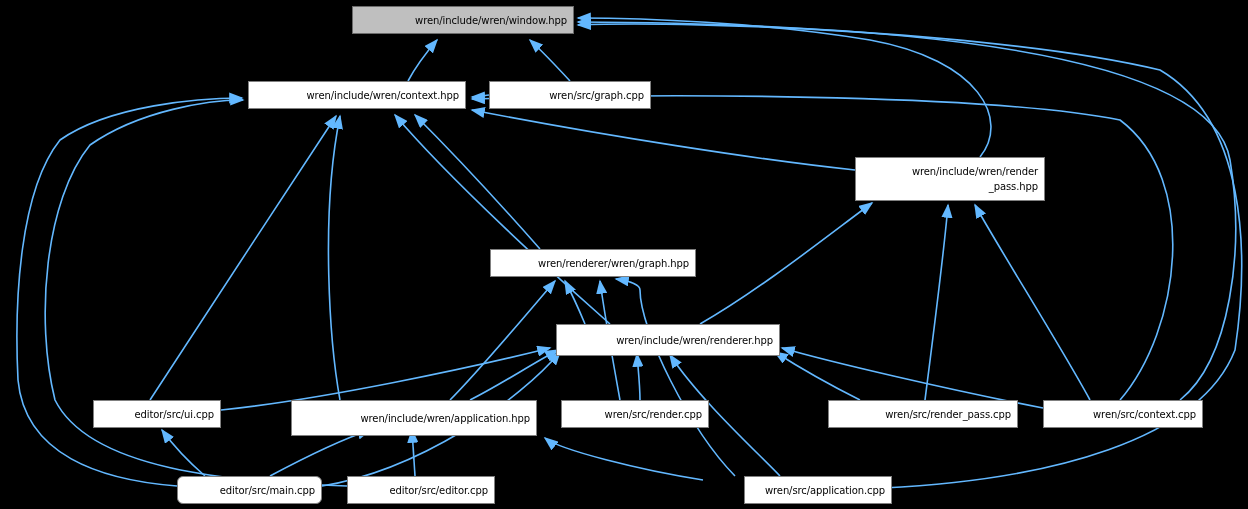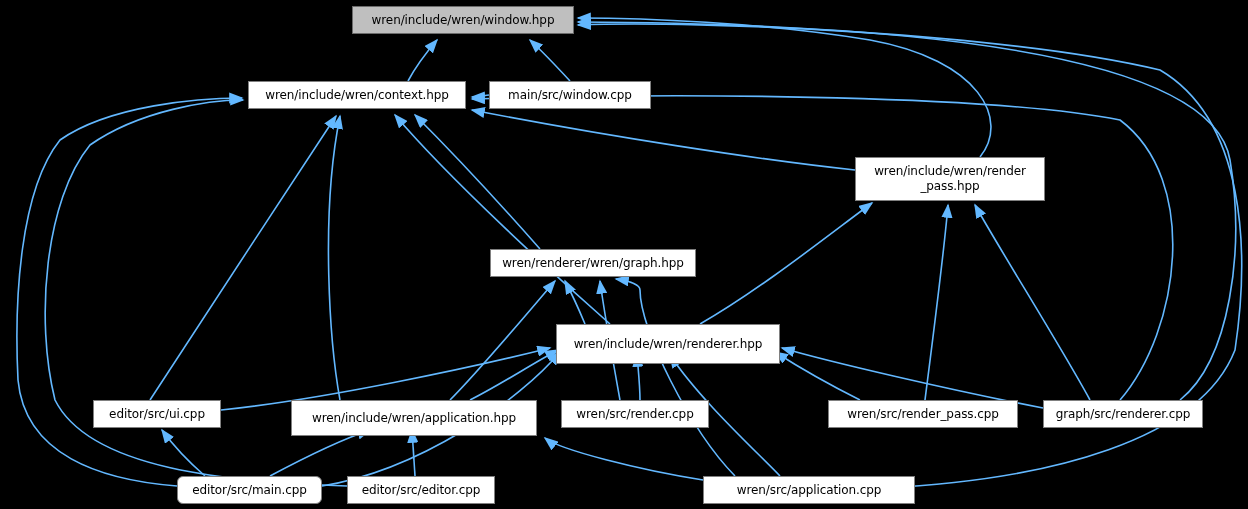--- a/index.html
+++ b/index.html
@@ -23,23 +23,23 @@
     height: 509px;
   }
   .node-box {
     position: absolute;
     box-sizing: border-box;
     background: #ffffff;
     border: 1px solid #808080;
     display: flex;
     align-items: center;
     justify-content: center;
-    text-align: center;
+    text-align: right;
     color: #000000;
-    font-size: 12px;
+    font-size: 10px;
     line-height: 15px;
     white-space: pre-line;
     letter-spacing: -0.1px;
   }
   .node-box.root {
     background: #bfbfbf;
     border: 1px solid #6b6b6b;
   }
   .node-label {
     display: block;
@@ -89,27 +89,27 @@
         <path d="M 347,486 C 230,482 90,470 55,400 C 35,320 45,200 90,145 C 140,110 210,100 243,100" fill="none" stroke="#63b8ff" stroke-width="1.6" marker-end="url(#arrowhead)"></path>
         <path d="M 703,480 C 640,470 560,450 545,438" fill="none" stroke="#63b8ff" stroke-width="1.6" marker-end="url(#arrowhead)"></path>
         <path d="M 780,476 C 755,450 700,400 670,355" fill="none" stroke="#63b8ff" stroke-width="1.6" marker-end="url(#arrowhead)"></path>
         <path d="M 735,476 C 690,430 640,330 640,290 C 640,285 630,281 616,279" fill="none" stroke="#63b8ff" stroke-width="1.6" marker-end="url(#arrowhead)"></path>
         <path d="M 883,488 C 1050,480 1200,440 1235,350 C 1250,250 1245,120 1160,70 C 1010,34 700,20 578,25" fill="none" stroke="#63b8ff" stroke-width="1.6" marker-end="url(#arrowhead)"></path>
       </g>
   </svg>
   <div id="node-layer">
       <div class="node-box root" style="left: 352px; top: 6px; width: 222px; height: 28px;"><span class="node-label">wren/include/wren/window.hpp</span></div>
       <div class="node-box" style="left: 248px; top: 81px; width: 218px; height: 28px;"><span class="node-label">wren/include/wren/context.hpp</span></div>
-      <div class="node-box" style="left: 489px; top: 81px; width: 162px; height: 28px;"><span class="node-label">main/src/window.cpp</span></div>
+      <div class="node-box" style="left: 489px; top: 81px; width: 162px; height: 28px;"><span class="node-label">wren/src/graph.cpp</span></div>
       <div class="node-box" style="left: 855px; top: 157px; width: 190px; height: 44px;"><span class="node-label">wren/include/wren/render
 _pass.hpp</span></div>
       <div class="node-box" style="left: 490px; top: 249px; width: 206px; height: 28px;"><span class="node-label">wren/renderer/wren/graph.hpp</span></div>
-      <div class="node-box" style="left: 556px; top: 324px; width: 224px; height: 40px;"><span class="node-label">wren/include/wren/renderer.hpp</span></div>
+      <div class="node-box" style="left: 556px; top: 324px; width: 224px; height: 32px;"><span class="node-label">wren/include/wren/renderer.hpp</span></div>
       <div class="node-box" style="left: 93px; top: 400px; width: 128px; height: 28px;"><span class="node-label">editor/src/ui.cpp</span></div>
       <div class="node-box" style="left: 291px; top: 400px; width: 246px; height: 36px;"><span class="node-label">wren/include/wren/application.hpp</span></div>
       <div class="node-box" style="left: 561px; top: 400px; width: 148px; height: 28px;"><span class="node-label">wren/src/render.cpp</span></div>
       <div class="node-box" style="left: 828px; top: 400px; width: 190px; height: 28px;"><span class="node-label">wren/src/render_pass.cpp</span></div>
-      <div class="node-box" style="left: 1043px; top: 400px; width: 160px; height: 28px;"><span class="node-label">graph/src/renderer.cpp</span></div>
+      <div class="node-box" style="left: 1043px; top: 400px; width: 160px; height: 28px;"><span class="node-label">wren/src/context.cpp</span></div>
       <div class="node-box" style="left: 177px; top: 476px; width: 145px; height: 28px; border-radius: 6px;"><span class="node-label">editor/src/main.cpp</span></div>
       <div class="node-box" style="left: 347px; top: 476px; width: 148px; height: 28px;"><span class="node-label">editor/src/editor.cpp</span></div>
-      <div class="node-box" style="left: 703px; top: 476px; width: 212px; height: 28px;"><span class="node-label">wren/src/application.cpp</span></div>
+      <div class="node-box" style="left: 744px; top: 476px; width: 148px; height: 28px;"><span class="node-label">wren/src/application.cpp</span></div>
     </div>
 </div>
 
 </body></html>

